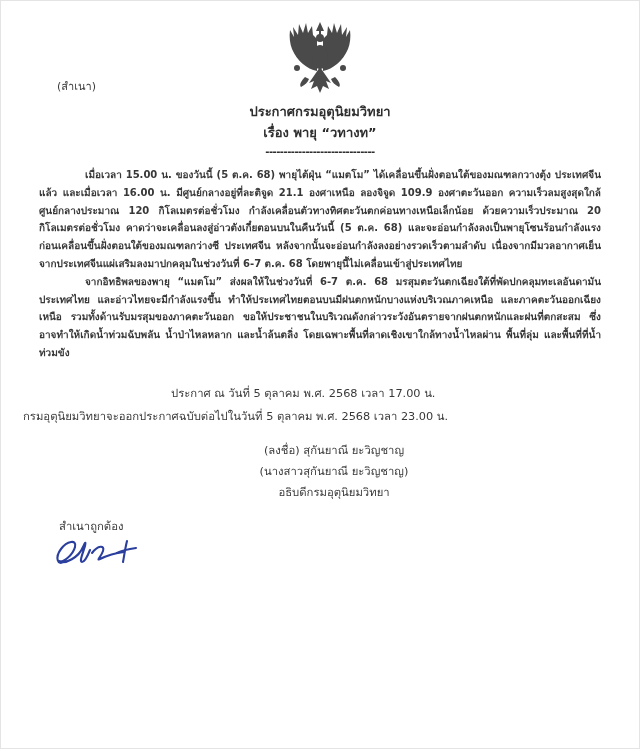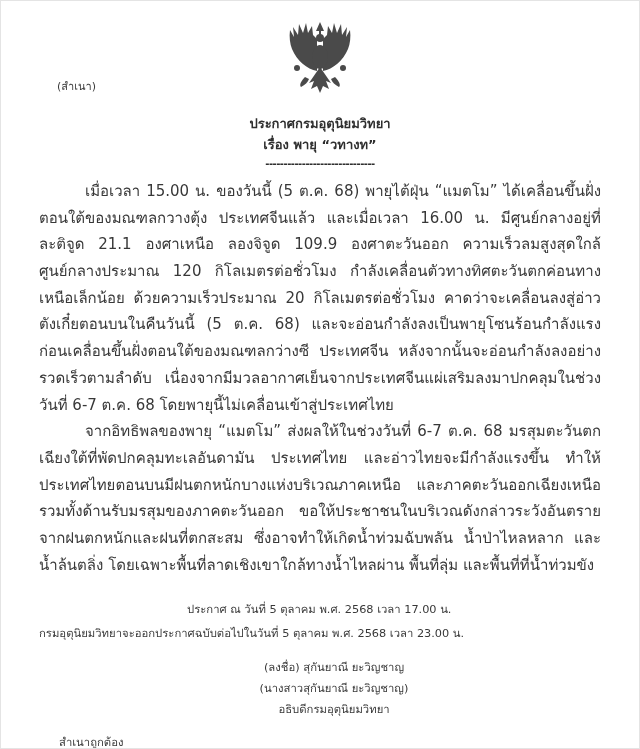--- a/index.html
+++ b/index.html
@@ -26,42 +26,43 @@
     text-align: center;
     padding-top: 20px;
     height: 76px;
   }
   .title-block {
     text-align: center;
     font-weight: 700;
     font-size: 13px;
     line-height: 21px;
     color: #2e2e2e;
-    margin-top: 16px;
+    margin-top: 4px;
   }
   .separator {
     text-align: center;
     font-weight: 700;
     font-size: 10px;
     letter-spacing: -0.5px;
     color: #2e2e2e;
     margin-top: 3px;
     line-height: 12px;
   }
   .body-block {
     margin: 8px 38px 8px 38px;
-    font-size: 15px;
+    font-size: 10px;
     line-height: 1.78;
     text-align: justify;
     color: #383838;
+    font-weight: bold;
   }
   .body-block p { margin: 0; text-indent: 46px; }
   .body-block p.spaced { margin-top: 19px; }
   .date-block {
-    margin: 20px 38px 0 38px;
+    margin: 20px 38px 0 22px;
     font-size: 11.3px;
     line-height: 2.1;
     color: #383838;
   }
   .date-line1 { margin-left: 148px; }
   .signature-block {
     text-align: center;
     margin-top: 12px;
     font-size: 11.3px;
     line-height: 1.85;

